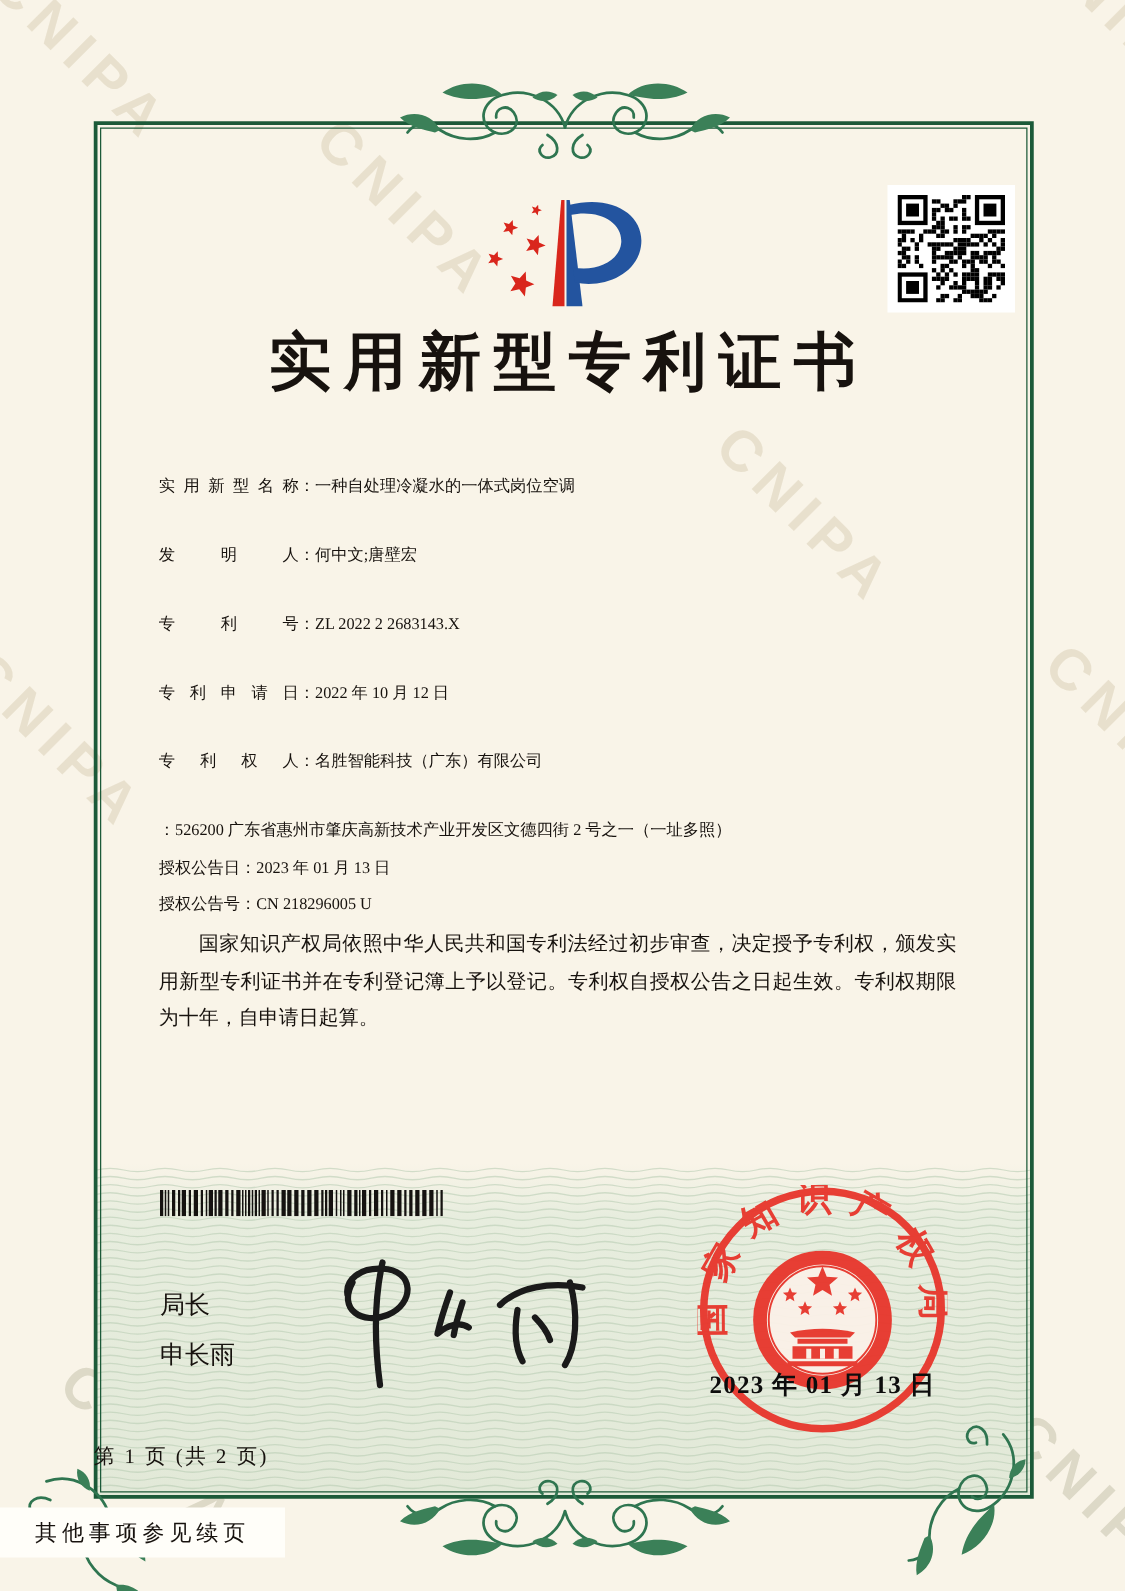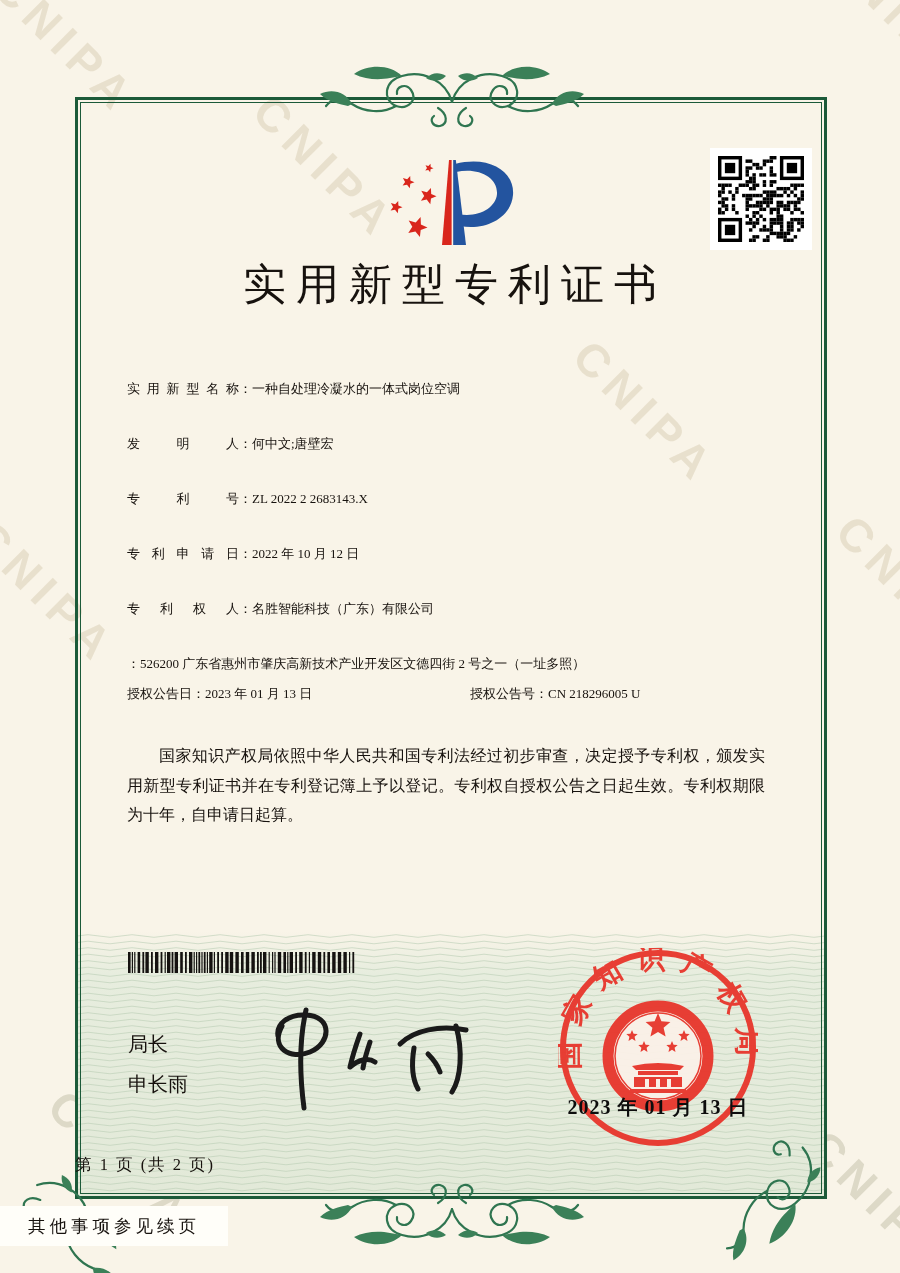--- a/index.html
+++ b/index.html
@@ -19,27 +19,27 @@
   
   .wm{position:absolute;font-family:"Liberation Sans","DejaVu Sans",sans-serif;
     font-weight:bold;font-size:46px;letter-spacing:8px;color:#cfc2a4;opacity:.38;
     transform:rotate(45deg);white-space:nowrap;pointer-events:none;}
   .wm.green{color:#b7b49b;opacity:.42;}
   .cert-no{position:absolute;left:126px;top:149px;font-size:19px;letter-spacing:2px;}
   .logo{position:absolute;left:372px;top:148px;}
   .qr-box{position:absolute;left:710px;top:148px;width:102px;height:102px;background:#ffffff;
     display:flex;align-items:center;justify-content:center;}
   .title{position:absolute;left:0;right:0;top:256px;margin:0;text-align:center;
-    font-size:43px;font-weight:normal;letter-spacing:10px;padding-left:10px;}
+    font-size:50px;font-weight:bold;letter-spacing:10px;padding-left:10px;}
   .fields{position:absolute;left:127px;top:374px;width:632px;font-size:13px;}
   .frow{display:flex;margin-bottom:26px;line-height:29px;}
   .f-label{flex:none;width:112px;text-align:justify;text-align-last:justify;}
   .f-colon{flex:none;}
   .f-value{flex:1;}
-  .grant-row{display:flex;margin-top:1px;line-height:29px;}
+  .grant-row{display:flex;margin-top:1px;line-height:29px;flex-direction:column;}
   .grant-g1{display:flex;width:343px;flex:none;}
   .grant-g2{display:flex;}
   .paras{position:absolute;left:127px;top:741px;width:638px;font-size:16px;
     line-height:29.5px;text-align:justify;}
   .paras p{margin:0;text-indent:2em;}
   #barcode{position:absolute;left:128px;top:952px;}
   .director{position:absolute;left:128px;top:1024px;font-size:20px;}
   .director div{line-height:40px;}
   .sig{position:absolute;left:242px;top:996px;}
   .seal{position:absolute;left:558px;top:948px;opacity:.94;}

